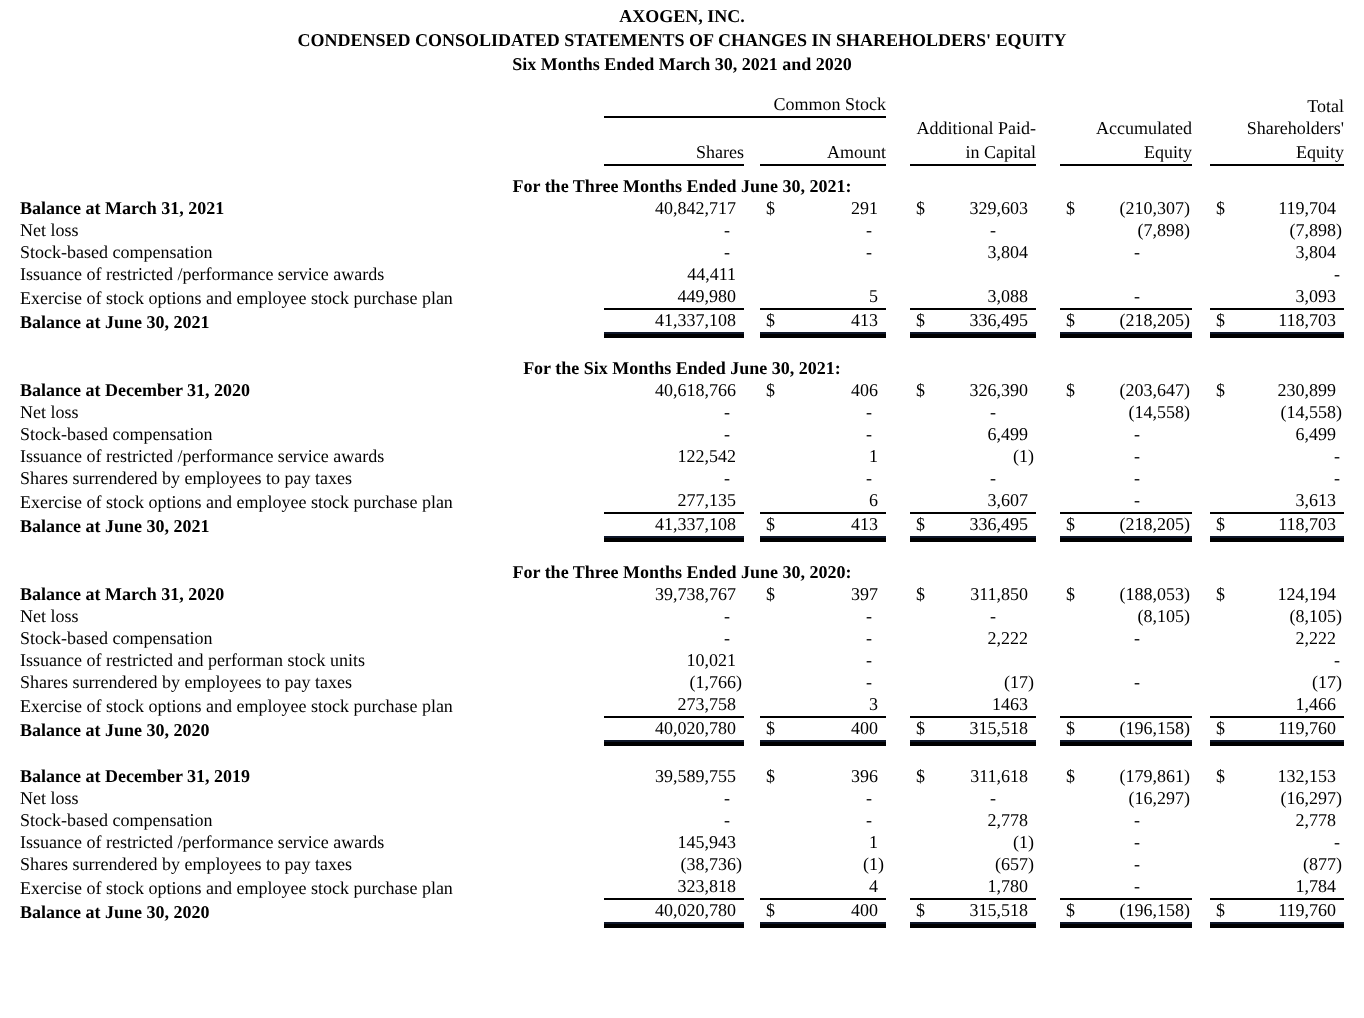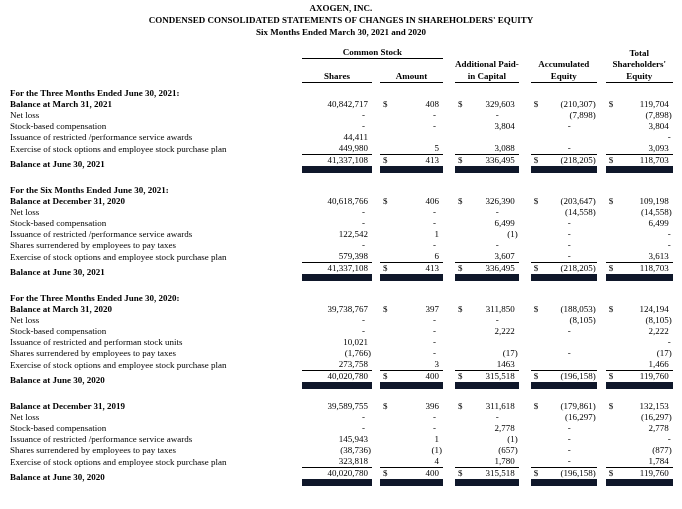--- a/index.html
+++ b/index.html
@@ -6,24 +6,24 @@
   body{
     width:682px;height:509px;overflow:hidden;position:relative;
     font-family:"Liberation Serif","DejaVu Serif",serif;color:#000;
     -webkit-font-smoothing:antialiased;
   }
   .titleblock{text-align:center;padding-top:2px;font-weight:bold;font-size:9px;line-height:12px;}
   table{border-collapse:collapse;table-layout:fixed;margin:7px 0 0 8px;}
   td{padding:0;font-size:9px;line-height:11px;height:11px;vertical-align:bottom;white-space:nowrap;}
   tr.hrowA td{height:13px;}
   tr.hrowC td{height:12px;}
-  .hc{font-weight:bold;text-align:center;}
+  .hc{font-weight:normal;text-align:right;}
   .ul{border-bottom:1px solid #000;}
-  .ul2{border-bottom:7px solid #0f172a;box-shadow:0 2px 0 0 #000;}
-  .sec{font-weight:bold;text-align:left;padding-left:2px;}
+  .ul2{border-bottom:1px solid #0f172a;box-shadow:0 2px 0 0 #000;}
+  .sec{font-weight:bold;text-align:center;padding-left:2px;}
   .lbl{text-align:left;padding-left:2px;overflow:hidden;}
   .lbl.b{font-weight:bold;}
   .cw{display:flex;justify-content:space-between;align-items:flex-end;}
   .dol{padding-left:3px;min-width:5px;text-align:left;}
   .val{padding-right:4px;text-align:right;flex:1;}
   .val.paren{padding-right:1px;}
   .c-sh .val.dash{padding-right:7px;}
   .c-am .val.dash{padding-right:7px;}
   .c-ap .val.dash{padding-right:20px;}
   .c-de .val.dash{padding-right:26px;}
@@ -101,21 +101,21 @@
         <td class="c-sh">
           <div class="cw">
             <span class="dol"></span>
             <span class="val">40,842,717</span>
           </div>
         </td>
         <td class="gap"></td>
         <td class="c-am">
           <div class="cw">
             <span class="dol">$</span>
-            <span class="val">408</span>
+            <span class="val">291</span>
           </div>
         </td>
         <td class="gap"></td>
         <td class="c-ap">
           <div class="cw">
             <span class="dol">$</span>
             <span class="val">329,603</span>
           </div>
         </td>
         <td class="gap"></td>
@@ -350,21 +350,21 @@
         <td class="c-de">
           <div class="cw">
             <span class="dol">$</span>
             <span class="val paren">(203,647)</span>
           </div>
         </td>
         <td class="gap"></td>
         <td class="c-to">
           <div class="cw">
             <span class="dol">$</span>
-            <span class="val">109,198</span>
+            <span class="val">230,899</span>
           </div>
         </td>
       </tr>
       <tr>
         <td class="lbl">Net loss</td>
         <td class="c-sh">
           <div class="cw">
             <span class="dol"></span>
             <span class="val dash">-</span>
           </div>
@@ -507,21 +507,21 @@
             <span class="dol"></span>
             <span class="val dash">-</span>
           </div>
         </td>
       </tr>
       <tr>
         <td class="lbl">Exercise of stock options and employee stock purchase plan</td>
         <td class="c-sh ul">
           <div class="cw">
             <span class="dol"></span>
-            <span class="val">579,398</span>
+            <span class="val">277,135</span>
           </div>
         </td>
         <td class="gap"></td>
         <td class="c-am ul">
           <div class="cw">
             <span class="dol"></span>
             <span class="val">6</span>
           </div>
         </td>
         <td class="gap"></td>

